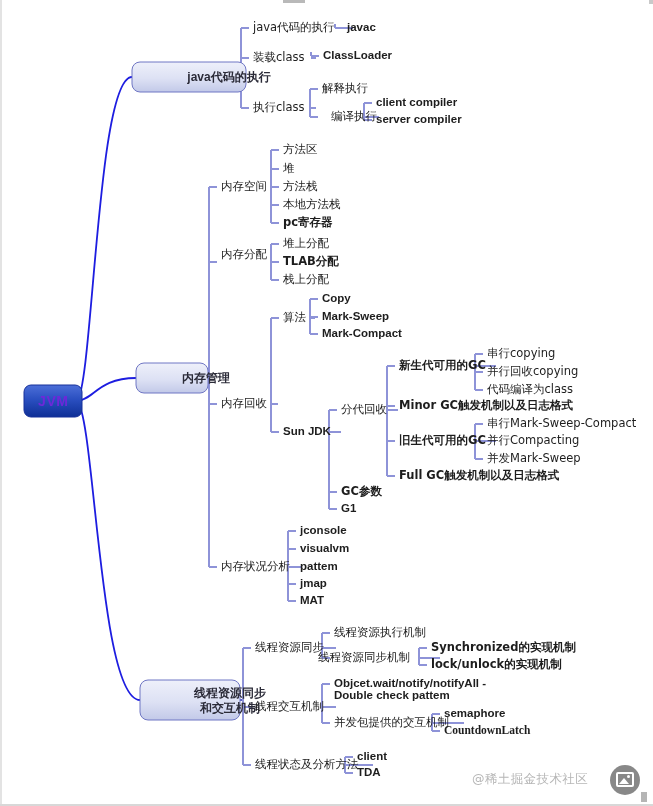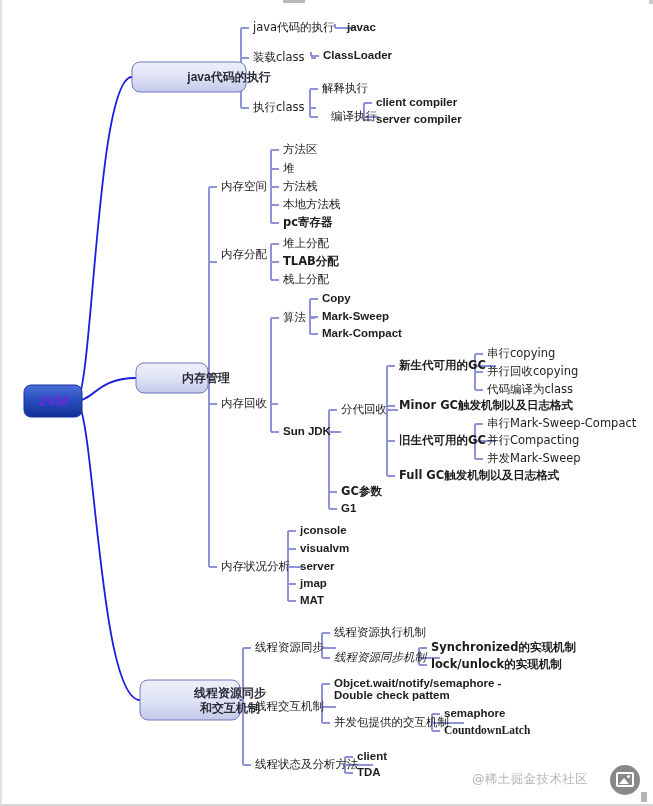--- a/index.html
+++ b/index.html
@@ -235,34 +235,34 @@
     <div class="node-text cjk bold" style="left: 399px; top: 434px;">旧生代可用的GC</div>
     <div class="node-text cjk" style="left: 487px; top: 417px;">串行Mark-Sweep-Compact</div>
     <div class="node-text cjk" style="left: 487px; top: 434px;">并行Compacting</div>
     <div class="node-text cjk" style="left: 487px; top: 452px;">并发Mark-Sweep</div>
     <div class="node-text cjk bold" style="left: 399px; top: 469px;">Full GC触发机制以及日志格式</div>
     <div class="node-text cjk bold" style="left: 341px; top: 485px;">GC参数</div>
     <div class="node-text bold" style="left: 341px; top: 502px;">G1</div>
     <div class="node-text cjk" style="left: 221px; top: 560px;">内存状况分析</div>
     <div class="node-text bold" style="left: 300px; top: 524px;">jconsole</div>
     <div class="node-text bold" style="left: 300px; top: 542px;">visualvm</div>
-    <div class="node-text bold" style="left: 300px; top: 560px;">server</div>
+    <div class="node-text bold" style="left: 300px; top: 560px;">pattem</div>
     <div class="node-text bold" style="left: 300px; top: 577px;">jmap</div>
     <div class="node-text bold" style="left: 300px; top: 594px;">MAT</div>
     <div class="branch-label" style="left: 140px; width: 100px; top: 686px; line-height: 15px;">
       <div>线程资源同步</div>
       <div>和交互机制</div>
     </div>
     <div class="node-text cjk" style="left: 255px; top: 641px;">线程资源同步</div>
     <div class="node-text cjk" style="left: 334px; top: 626px;">线程资源执行机制</div>
-    <div class="node-text cjk" style="left: 334px; top: 651px; font-style: italic;">线程资源同步机制</div>
+    <div class="node-text cjk" style="left: 318px; top: 651px;">线程资源同步机制</div>
     <div class="node-text cjk bold" style="left: 431px; top: 641px;">Synchronized的实现机制</div>
     <div class="node-text cjk bold" style="left: 431px; top: 658px;">lock/unlock的实现机制</div>
     <div class="node-text cjk" style="left: 255px; top: 700px;">线程交互机制</div>
-    <div class="node-text bold" style="left: 334px; top: 677px;">Objcet.wait/notify/semaphore -</div>
+    <div class="node-text bold" style="left: 334px; top: 677px;">Objcet.wait/notify/notifyAll -</div>
     <div class="node-text bold" style="left: 334px; top: 689px;">Double check pattem</div>
     <div class="node-text cjk" style="left: 334px; top: 716px;">并发包提供的交互机制</div>
     <div class="node-text bold" style="left: 444px; top: 707px;">semaphore</div>
     <div class="node-text bold" style="left: 444px; top: 724px; font-family: Liberation Serif, serif;">CountdownLatch</div>
     <div class="node-text cjk" style="left: 255px; top: 758px;">线程状态及分析方法</div>
     <div class="node-text bold" style="left: 357px; top: 750px;">client</div>
     <div class="node-text bold" style="left: 357px; top: 766px;">TDA</div>
   </div>
 
 <div class="watermark">@稀土掘金技术社区</div>

